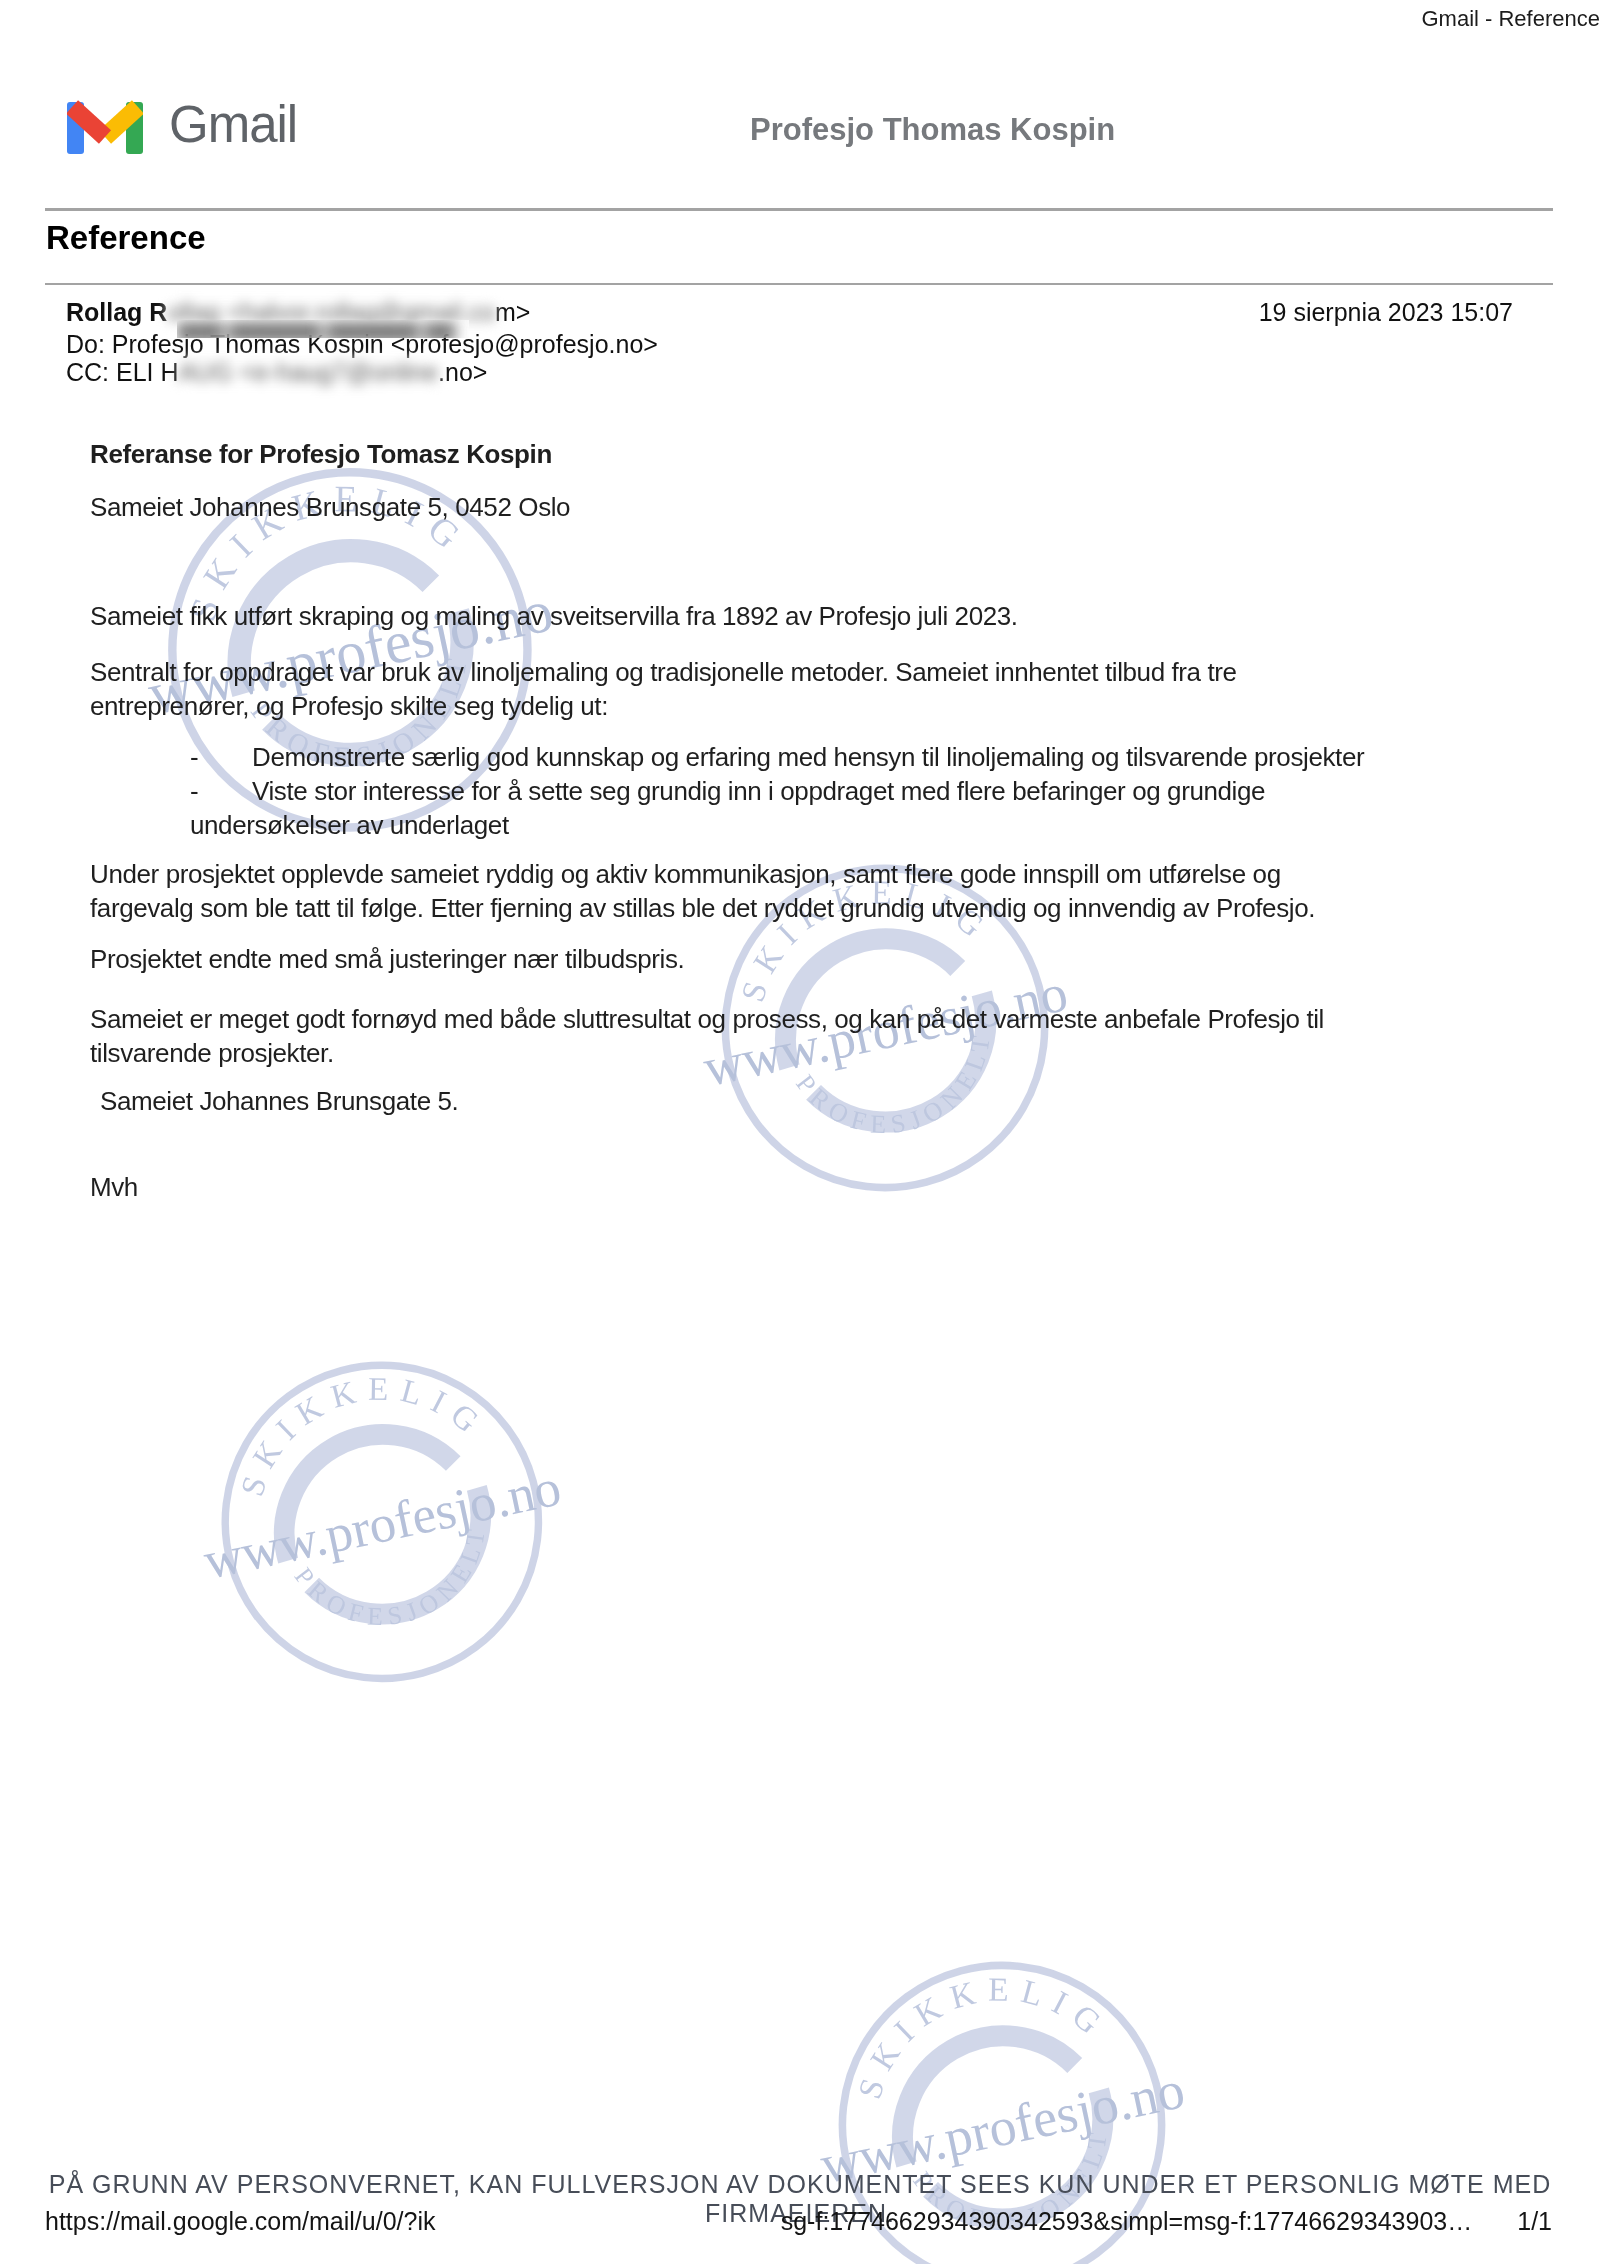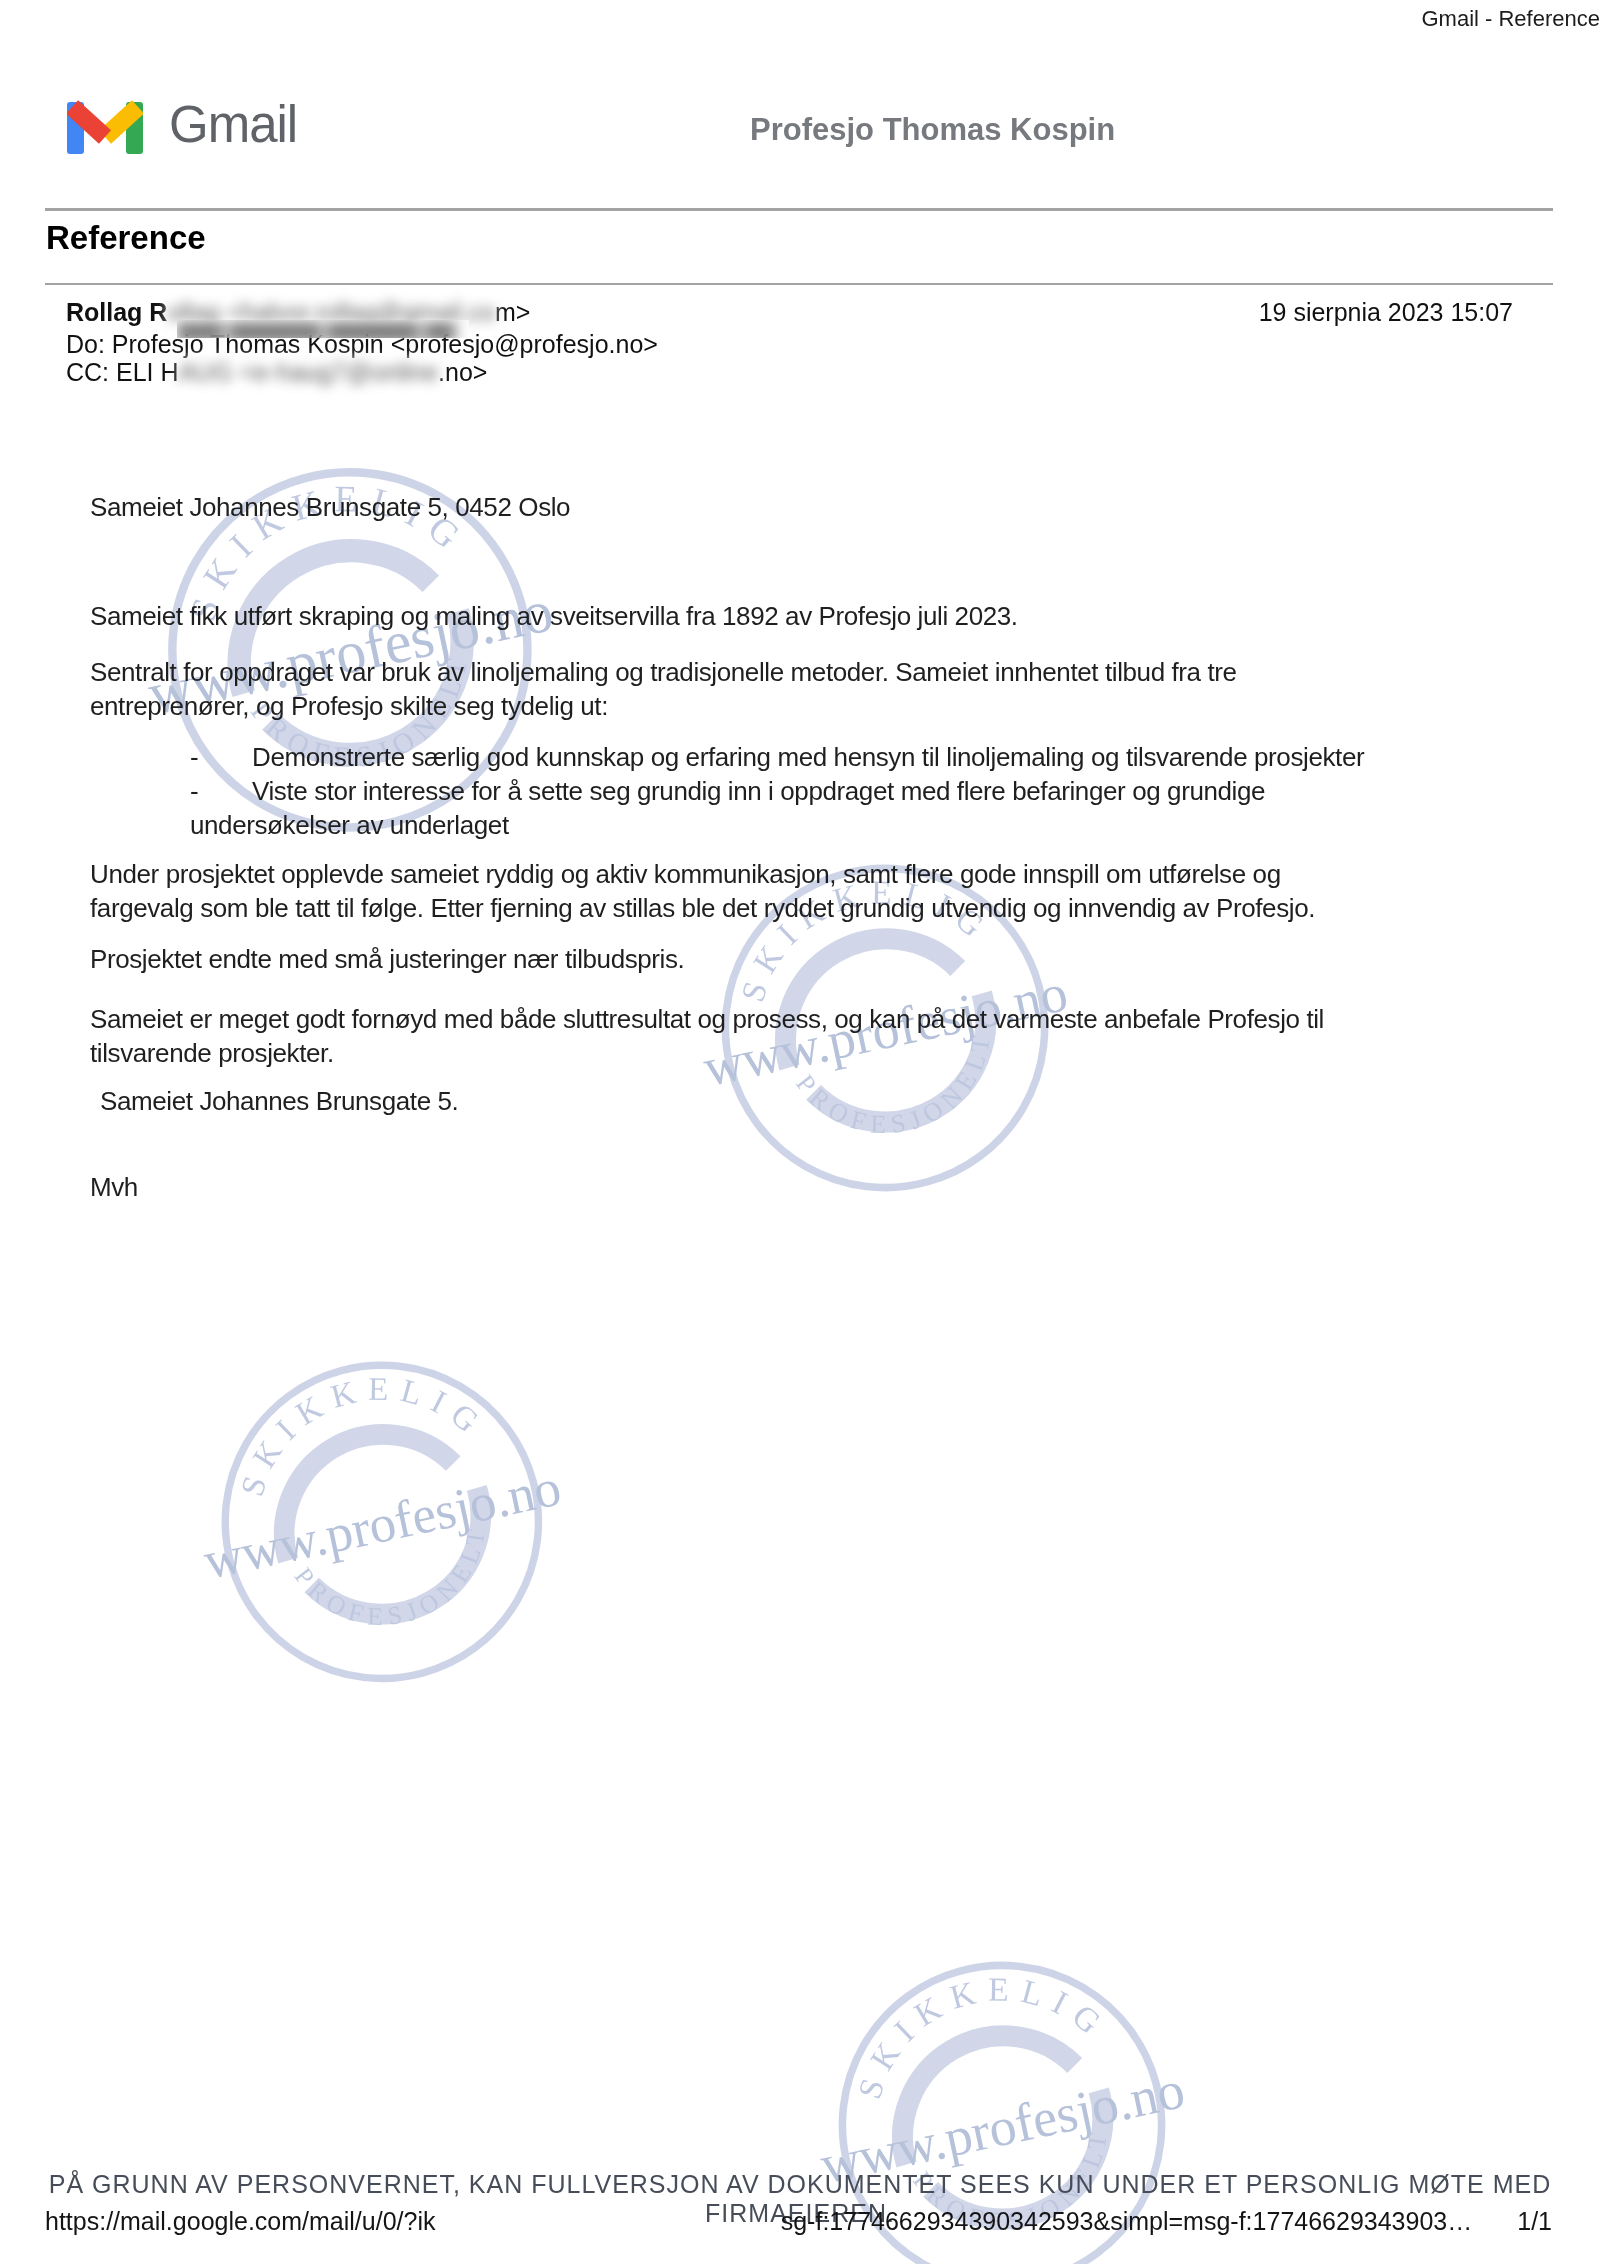--- a/index.html
+++ b/index.html
@@ -71,20 +71,21 @@
 
 <div class="blur-strip">
     <span>▆▆▆ ▆▆▆▆▆▆ ▆▆▆▆▆▆ ▆▆</span>
   </div>
 
 <div class="hline" style="top:329px">Do: Profesjo Thomas Kospin &lt;profesjo@profesjo.no&gt;</div>
 
 <div class="hline" style="top:357px"><span>CC: ELI H</span><span class="blurred">AUG &lt;e-haug7@online</span><span>.no&gt;</span></div>
 
 <div class="email-body">
+  <div class="bp bold" style="top:437px">Referanse for Profesjo Tomasz Kospin</div>
   <div class="bp" style="top:490px">Sameiet Johannes Brunsgate 5, 0452 Oslo</div>
   <div class="bp" style="top:599px">Sameiet fikk utført skraping og maling av sveitservilla fra 1892 av Profesjo juli 2023.</div>
   <div class="bp" style="top:655px">Sentralt for oppdraget var bruk av linoljemaling og tradisjonelle metoder. Sameiet innhentet tilbud fra tre
 entreprenører, og Profesjo skilte seg tydelig ut:</div>
   <div class="bp bullet" style="top:740px"><span class="dash">-</span><span class="btext">Demonstrerte særlig god kunnskap og erfaring med hensyn til linoljemaling og tilsvarende prosjekter</span></div>
   <div class="bp bullet" style="top:774px"><span class="dash">-</span><span class="btext">Viste stor interesse for å sette seg grundig inn i oppdraget med flere befaringer og grundige
 undersøkelser av underlaget</span></div>
   <div class="bp" style="top:857px">Under prosjektet opplevde sameiet ryddig og aktiv kommunikasjon, samt flere gode innspill om utførelse og
 fargevalg som ble tatt til følge. Etter fjerning av stillas ble det ryddet grundig utvendig og innvendig av Profesjo.</div>
   <div class="bp" style="top:942px">Prosjektet endte med små justeringer nær tilbudspris.</div>

